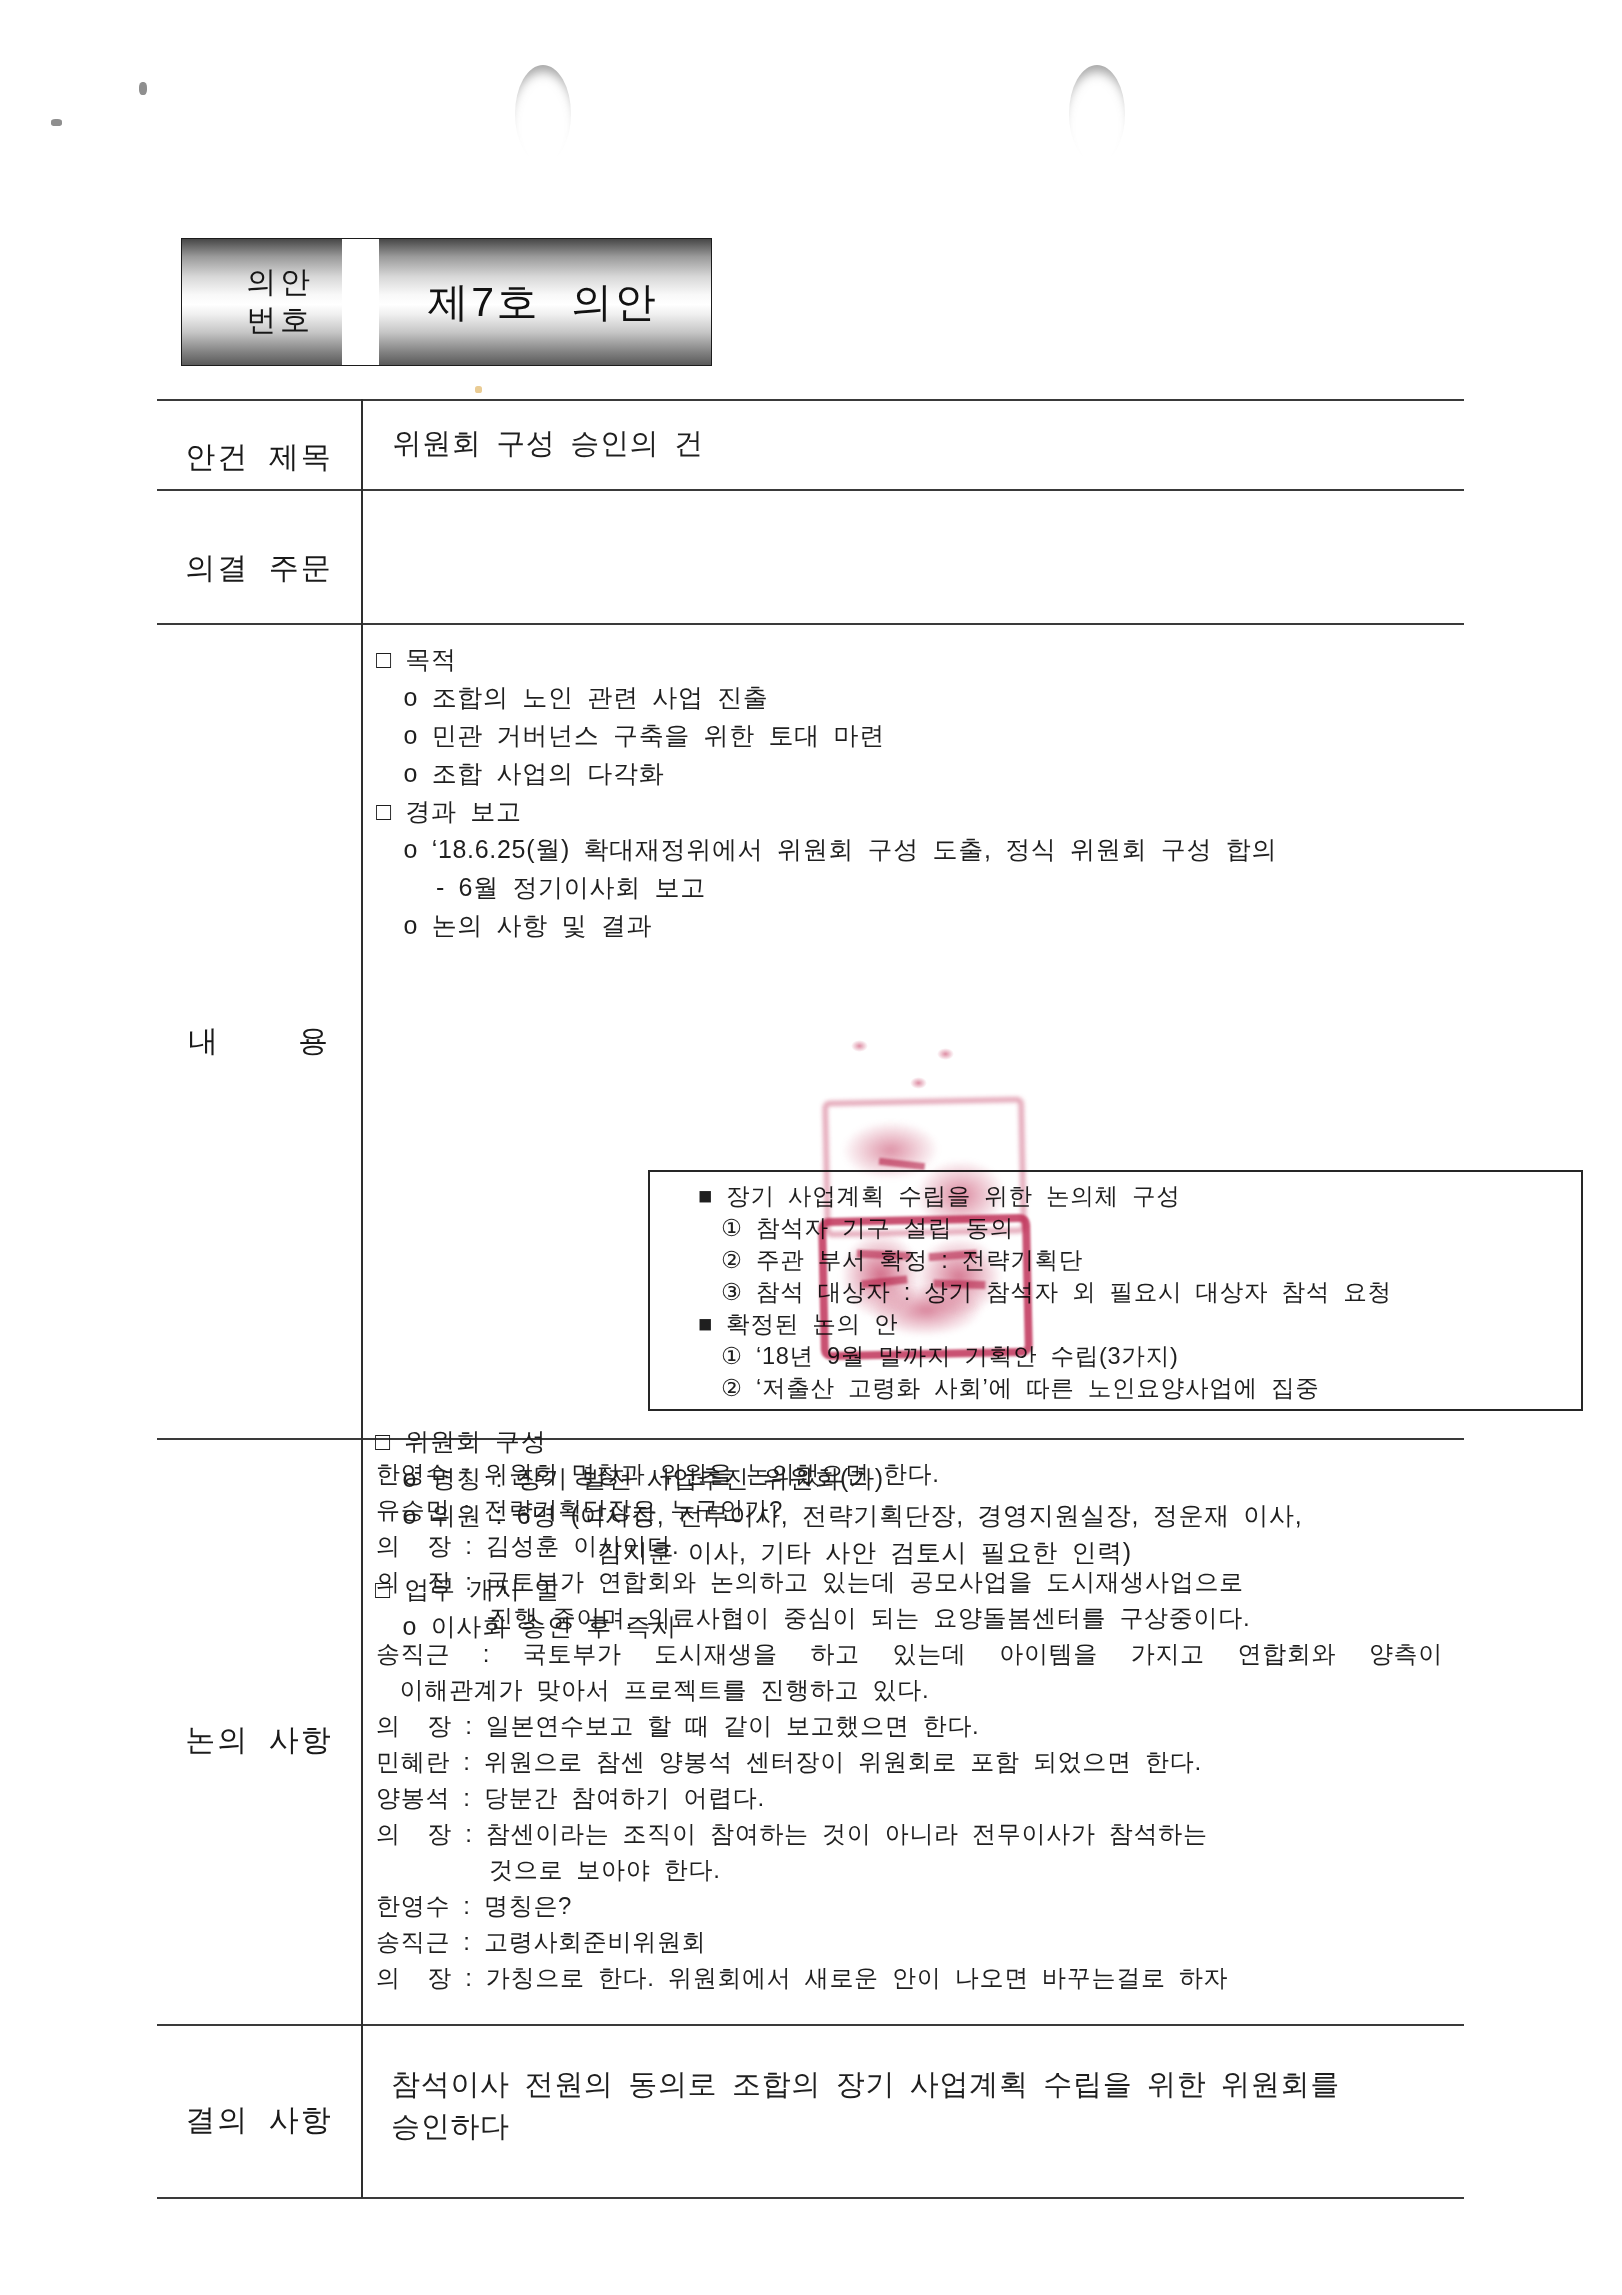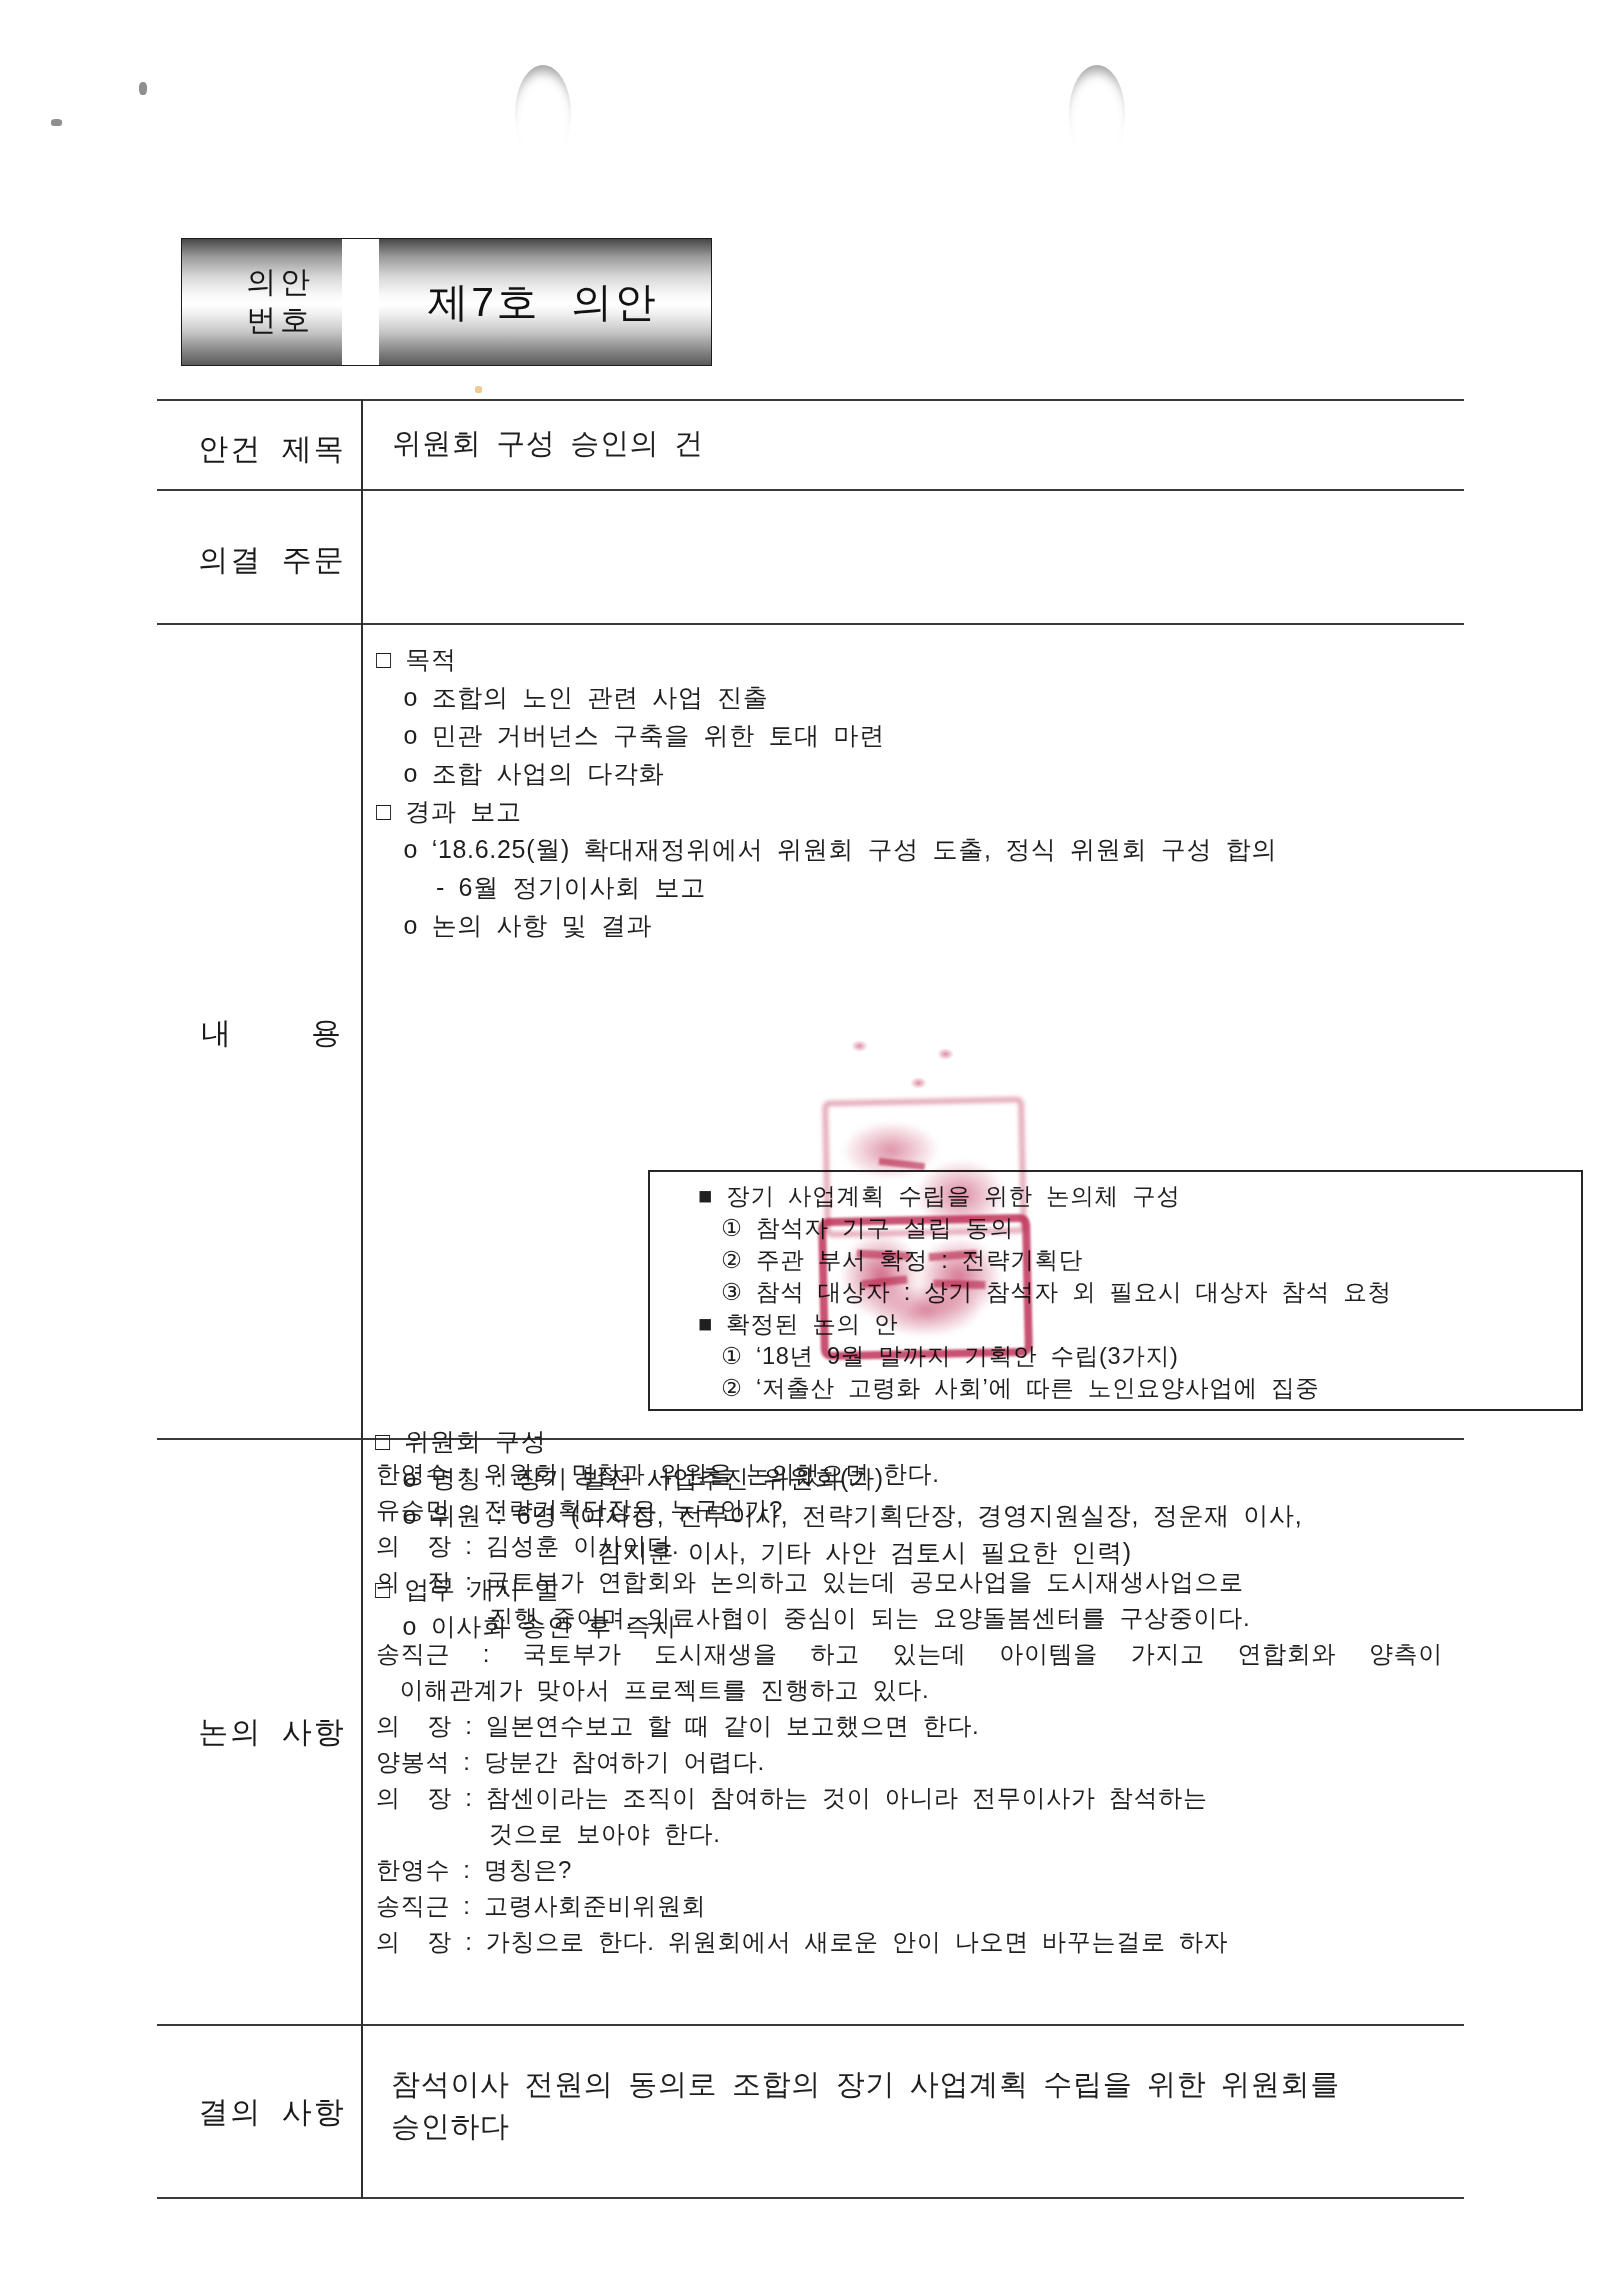--- a/index.html
+++ b/index.html
@@ -31,22 +31,22 @@
   .hbox-title{
     position:absolute;left:196px;top:0;width:330px;height:100%;
     display:flex;align-items:center;justify-content:center;
     font-size:41px;letter-spacing:2.6px;word-spacing:17px;color:#121212;font-weight:500;
   }
   
   .tbl{position:absolute;left:157px;top:399px;width:1307px;height:1799px;}
   .hl{position:absolute;left:0;width:100%;height:2px;background:#3a3a3a;}
   .vl{position:absolute;left:204px;top:0;width:2px;height:1799px;background:#2e2e2e;}
   .rlabel{
-    position:absolute;left:13px;width:204px;text-align:center;
-    font-size:30px;letter-spacing:2px;word-spacing:9.2px;color:#1a1a1a;white-space:pre-wrap;
+    position:absolute;left:0;width:204px;text-align:center;
+    font-size:30px;letter-spacing:2px;word-spacing:9.2px;color:#1a1a1a;white-space:pre-wrap;margin-top:8px;
   }
   .rcontent{position:absolute;left:206px;width:1101px;box-sizing:border-box;}
   .line{white-space:pre-wrap;letter-spacing:0.7px;word-spacing:5.9px;}
   
   .r1{top:0;height:90px;display:flex;align-items:center;padding-left:29.4px;font-size:29px;}
   
   .r2{top:90px;height:133px;padding:42px 19.6px 0 29.4px;font-size:29px;}
   .r2 .line{line-height:43px;}
   
   .r3{top:224px;height:815px;font-size:25px;}
@@ -173,20 +173,21 @@
 
     <div class="rcontent r4">
       <div class="line">한영수 : 위원회 명칭과 위원을 논의했으면 한다.</div>
       <div class="line">유승민 : 전략기획단장은 누구인가?</div>
       <div class="line">의  장 : 김성훈 이사이다.</div>
       <div class="line">의  장 : 국토부가 연합회와 논의하고 있는데 공모사업을 도시재생사업으로</div>
       <div class="line ind-b">진행 중이며, 의료사협이 중심이 되는 요양돌봄센터를 구상중이다.</div>
       <div class="line jline">송직근 : 국토부가 도시재생을 하고 있는데 아이템을 가지고 연합회와 양측이</div>
       <div class="line ind-a">이해관계가 맞아서 프로젝트를 진행하고 있다.</div>
       <div class="line">의  장 : 일본연수보고 할 때 같이 보고했으면 한다.</div>
+      <div class="line">민혜란 : 위원으로 참센 양봉석 센터장이 위원회로 포함 되었으면 한다.</div>
       <div class="line">양봉석 : 당분간 참여하기 어렵다.</div>
       <div class="line">의  장 : 참센이라는 조직이 참여하는 것이 아니라 전무이사가 참석하는</div>
       <div class="line ind-b">것으로 보아야 한다.</div>
       <div class="line">한영수 : 명칭은?</div>
       <div class="line">송직근 : 고령사회준비위원회</div>
       <div class="line">의  장 : 가칭으로 한다. 위원회에서 새로운 안이 나오면 바꾸는걸로 하자</div>
     </div>
 
     <div class="rcontent r5">
       <div class="line">참석이사 전원의 동의로 조합의 장기 사업계획 수립을 위한 위원회를</div>

